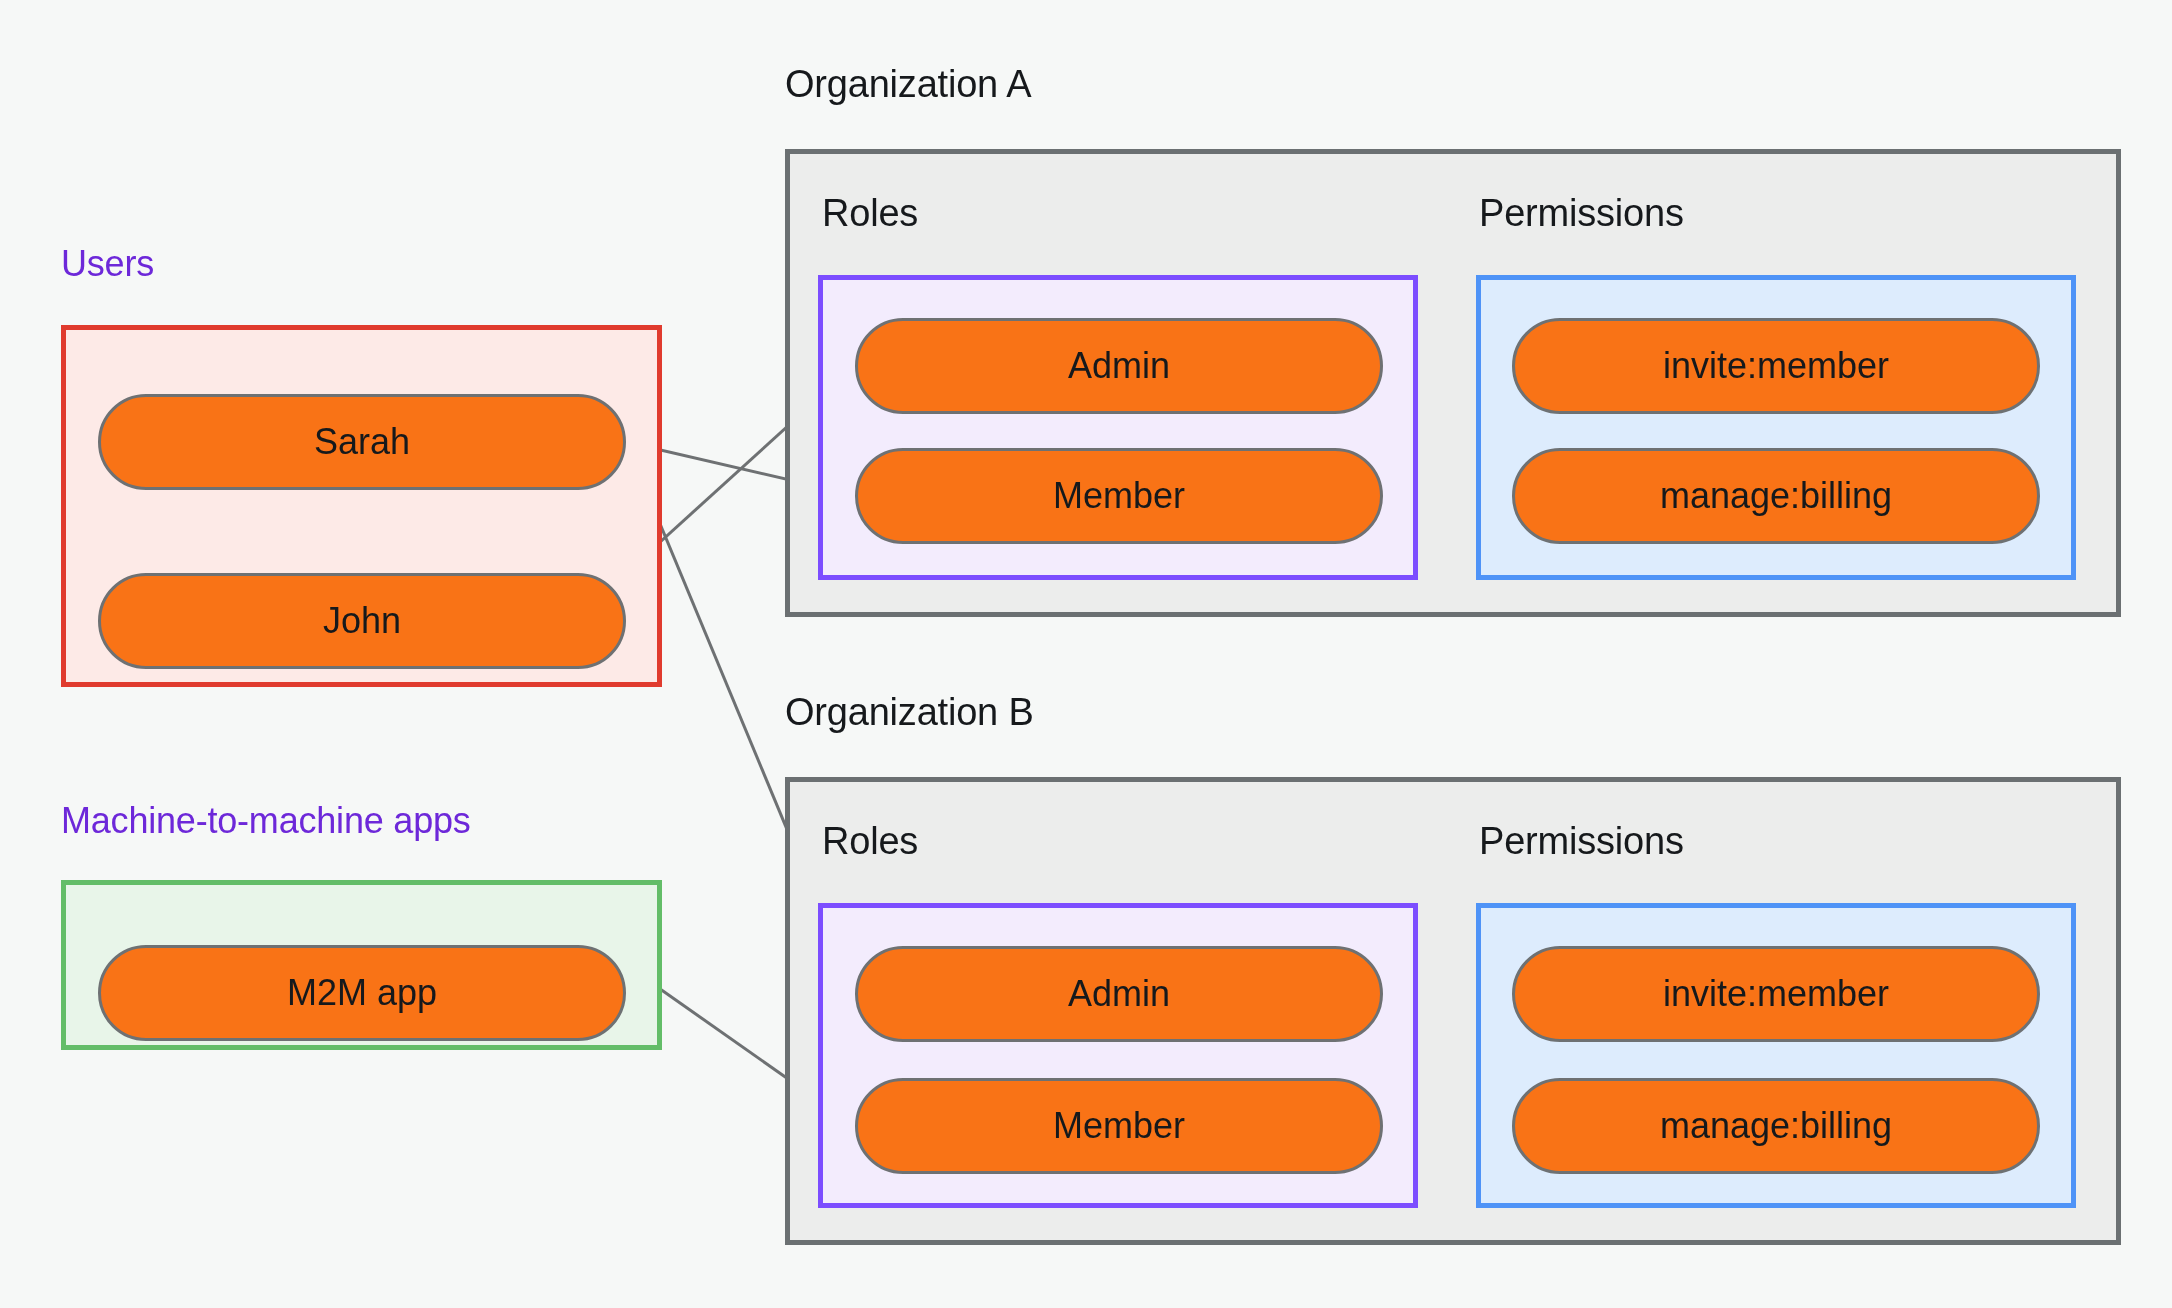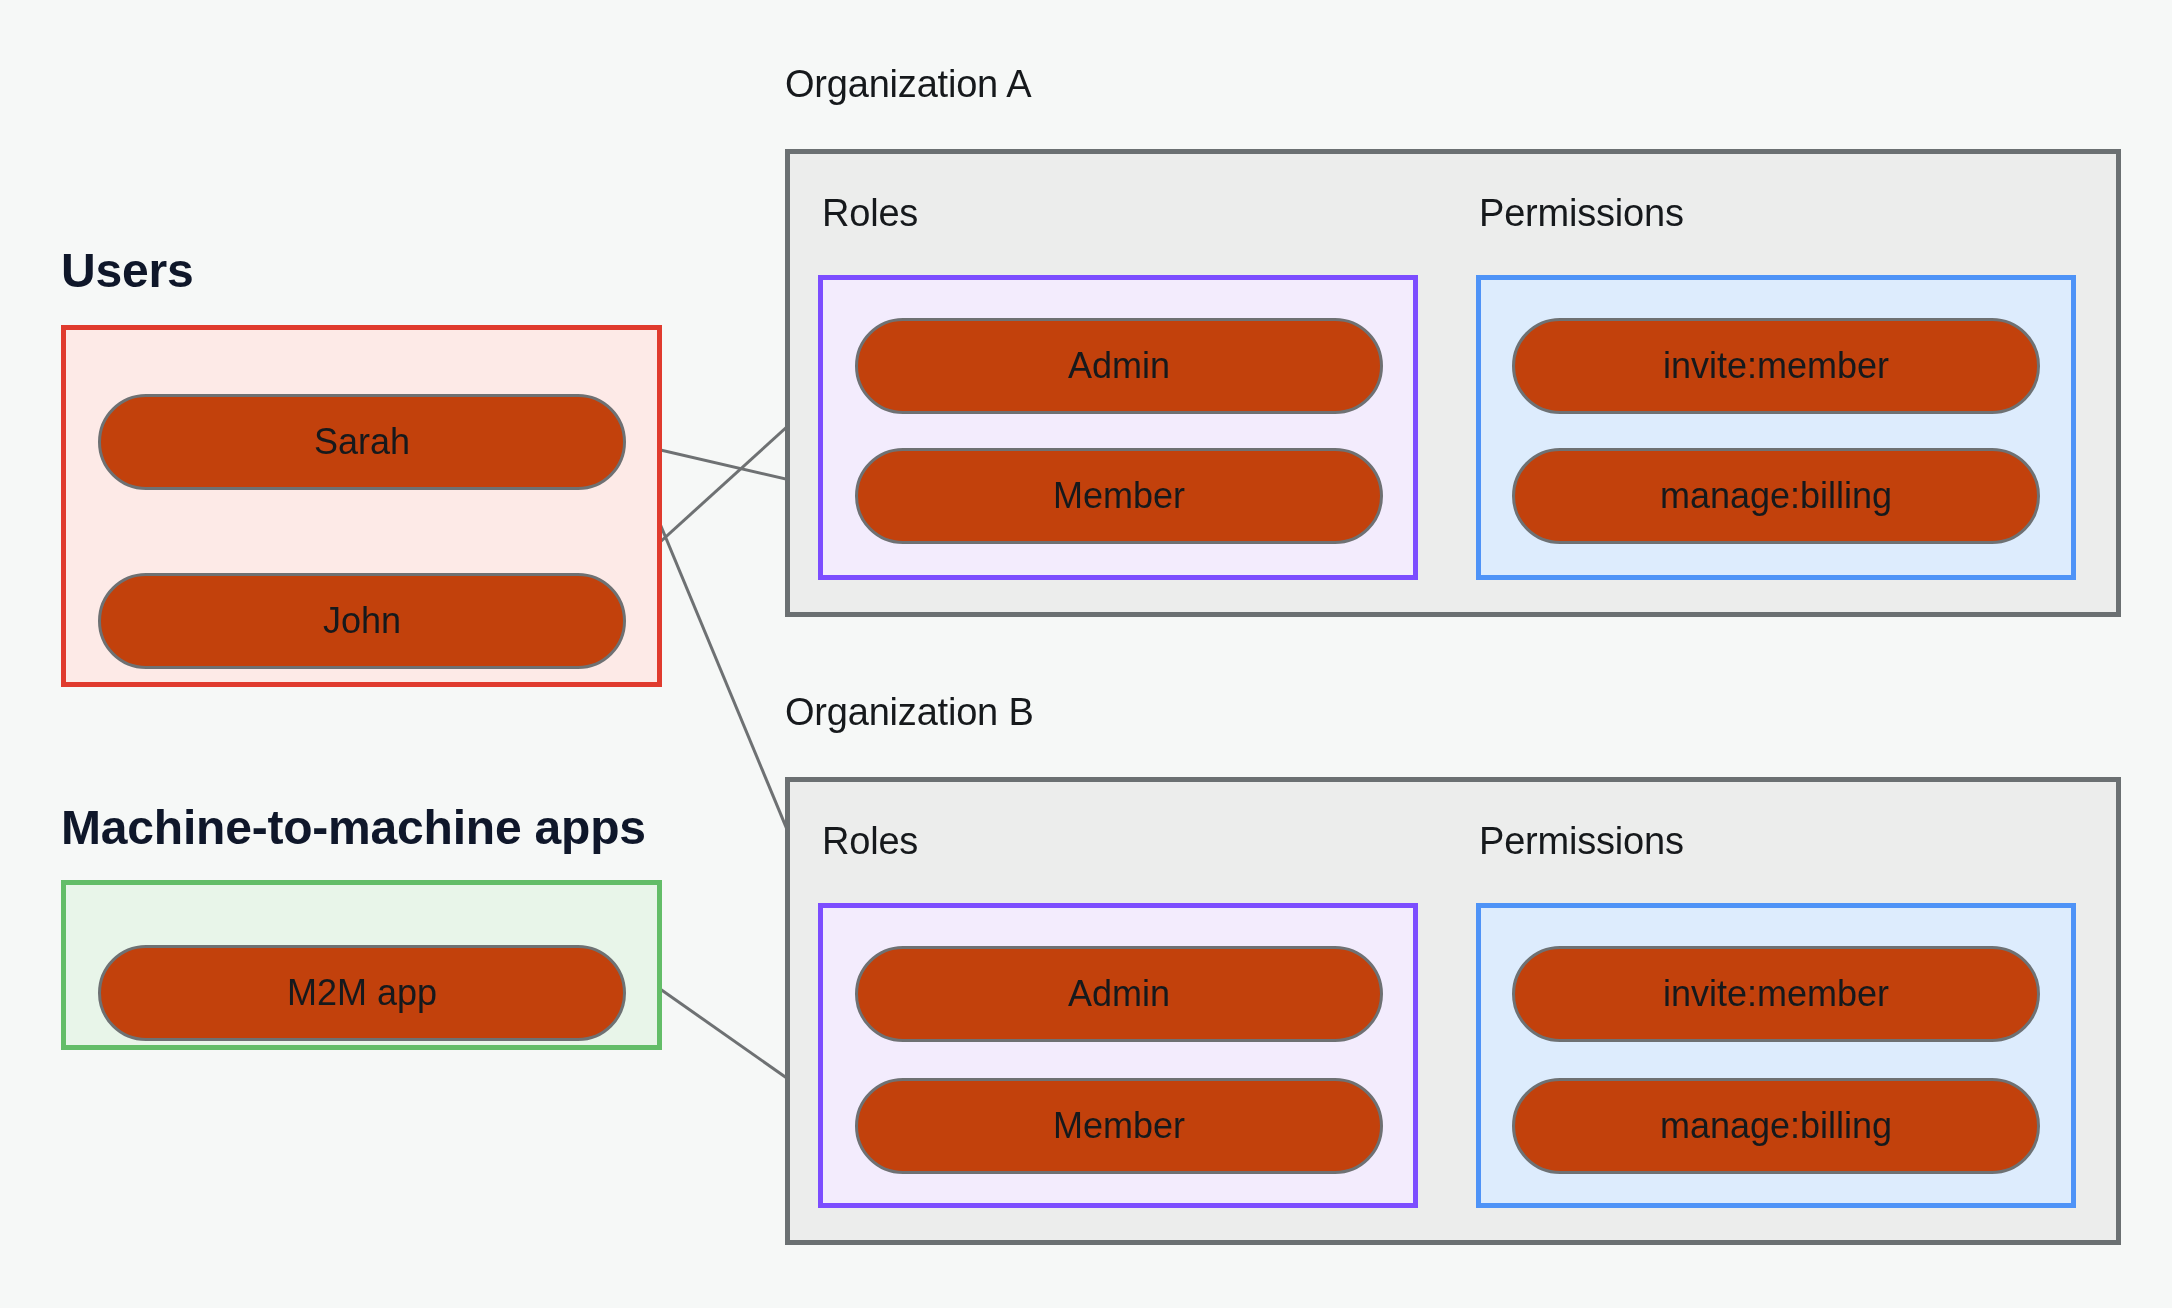--- a/index.html
+++ b/index.html
@@ -34,23 +34,23 @@
     stroke-width: 3;
     fill: none;
   }
   .edge-dot {
     fill: #6e7173;
   }
 
   
   .group-title {
     position: absolute;
-    font-size: 48px;
-    font-weight: 700;
-    color: #0f172a;
+    font-size: 36px;
+    font-weight: 400;
+    color: #6d28d9;
     letter-spacing: -0.2px;
     white-space: nowrap;
     z-index: 3;
   }
   .org-title {
     position: absolute;
     font-size: 38px;
     font-weight: 400;
     color: #16191c;
     letter-spacing: -0.2px;
@@ -91,21 +91,21 @@
   }
   .box-perms {
     border: 5px solid #4e93f7;
     background: #ddecfd;
   }
 
   
   .pill {
     position: absolute;
     box-sizing: border-box;
-    background: #c2410c;
+    background: #f97316;
     border: 3px solid #6e7173;
     border-radius: 999px;
     display: flex;
     align-items: center;
     justify-content: center;
     font-size: 36px;
     color: #16191c;
     z-index: 4;
     white-space: nowrap;
   }

